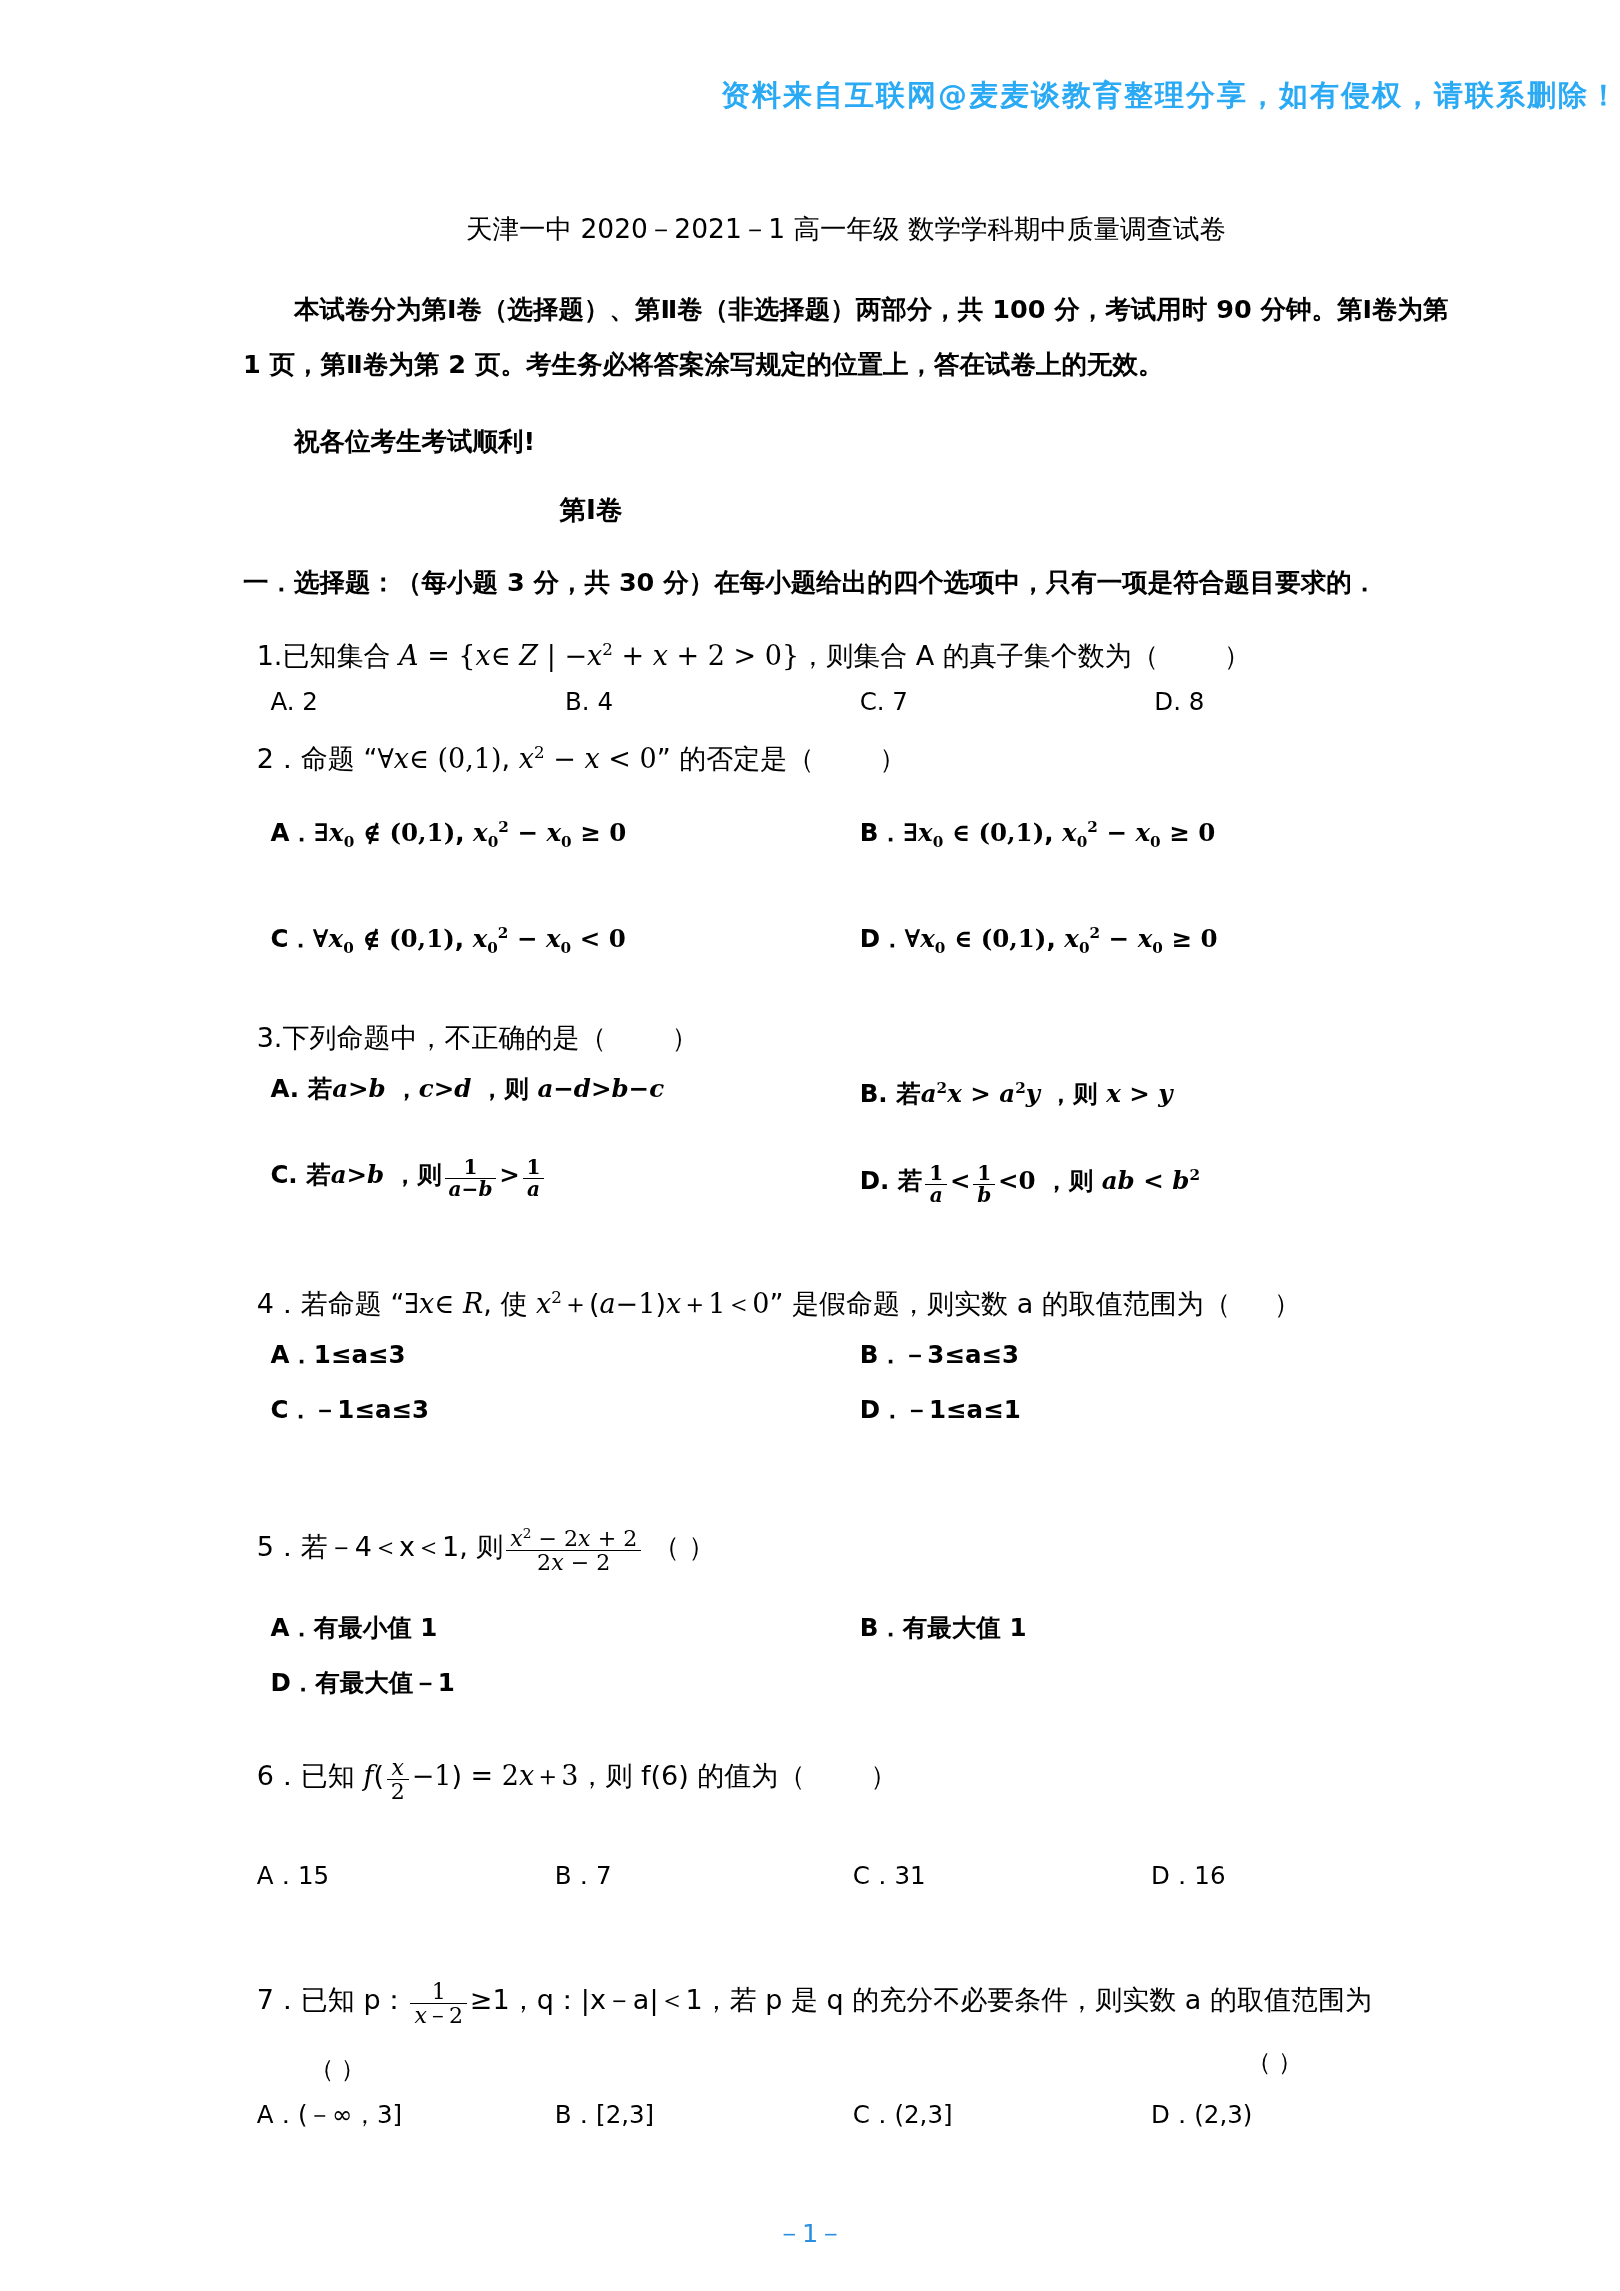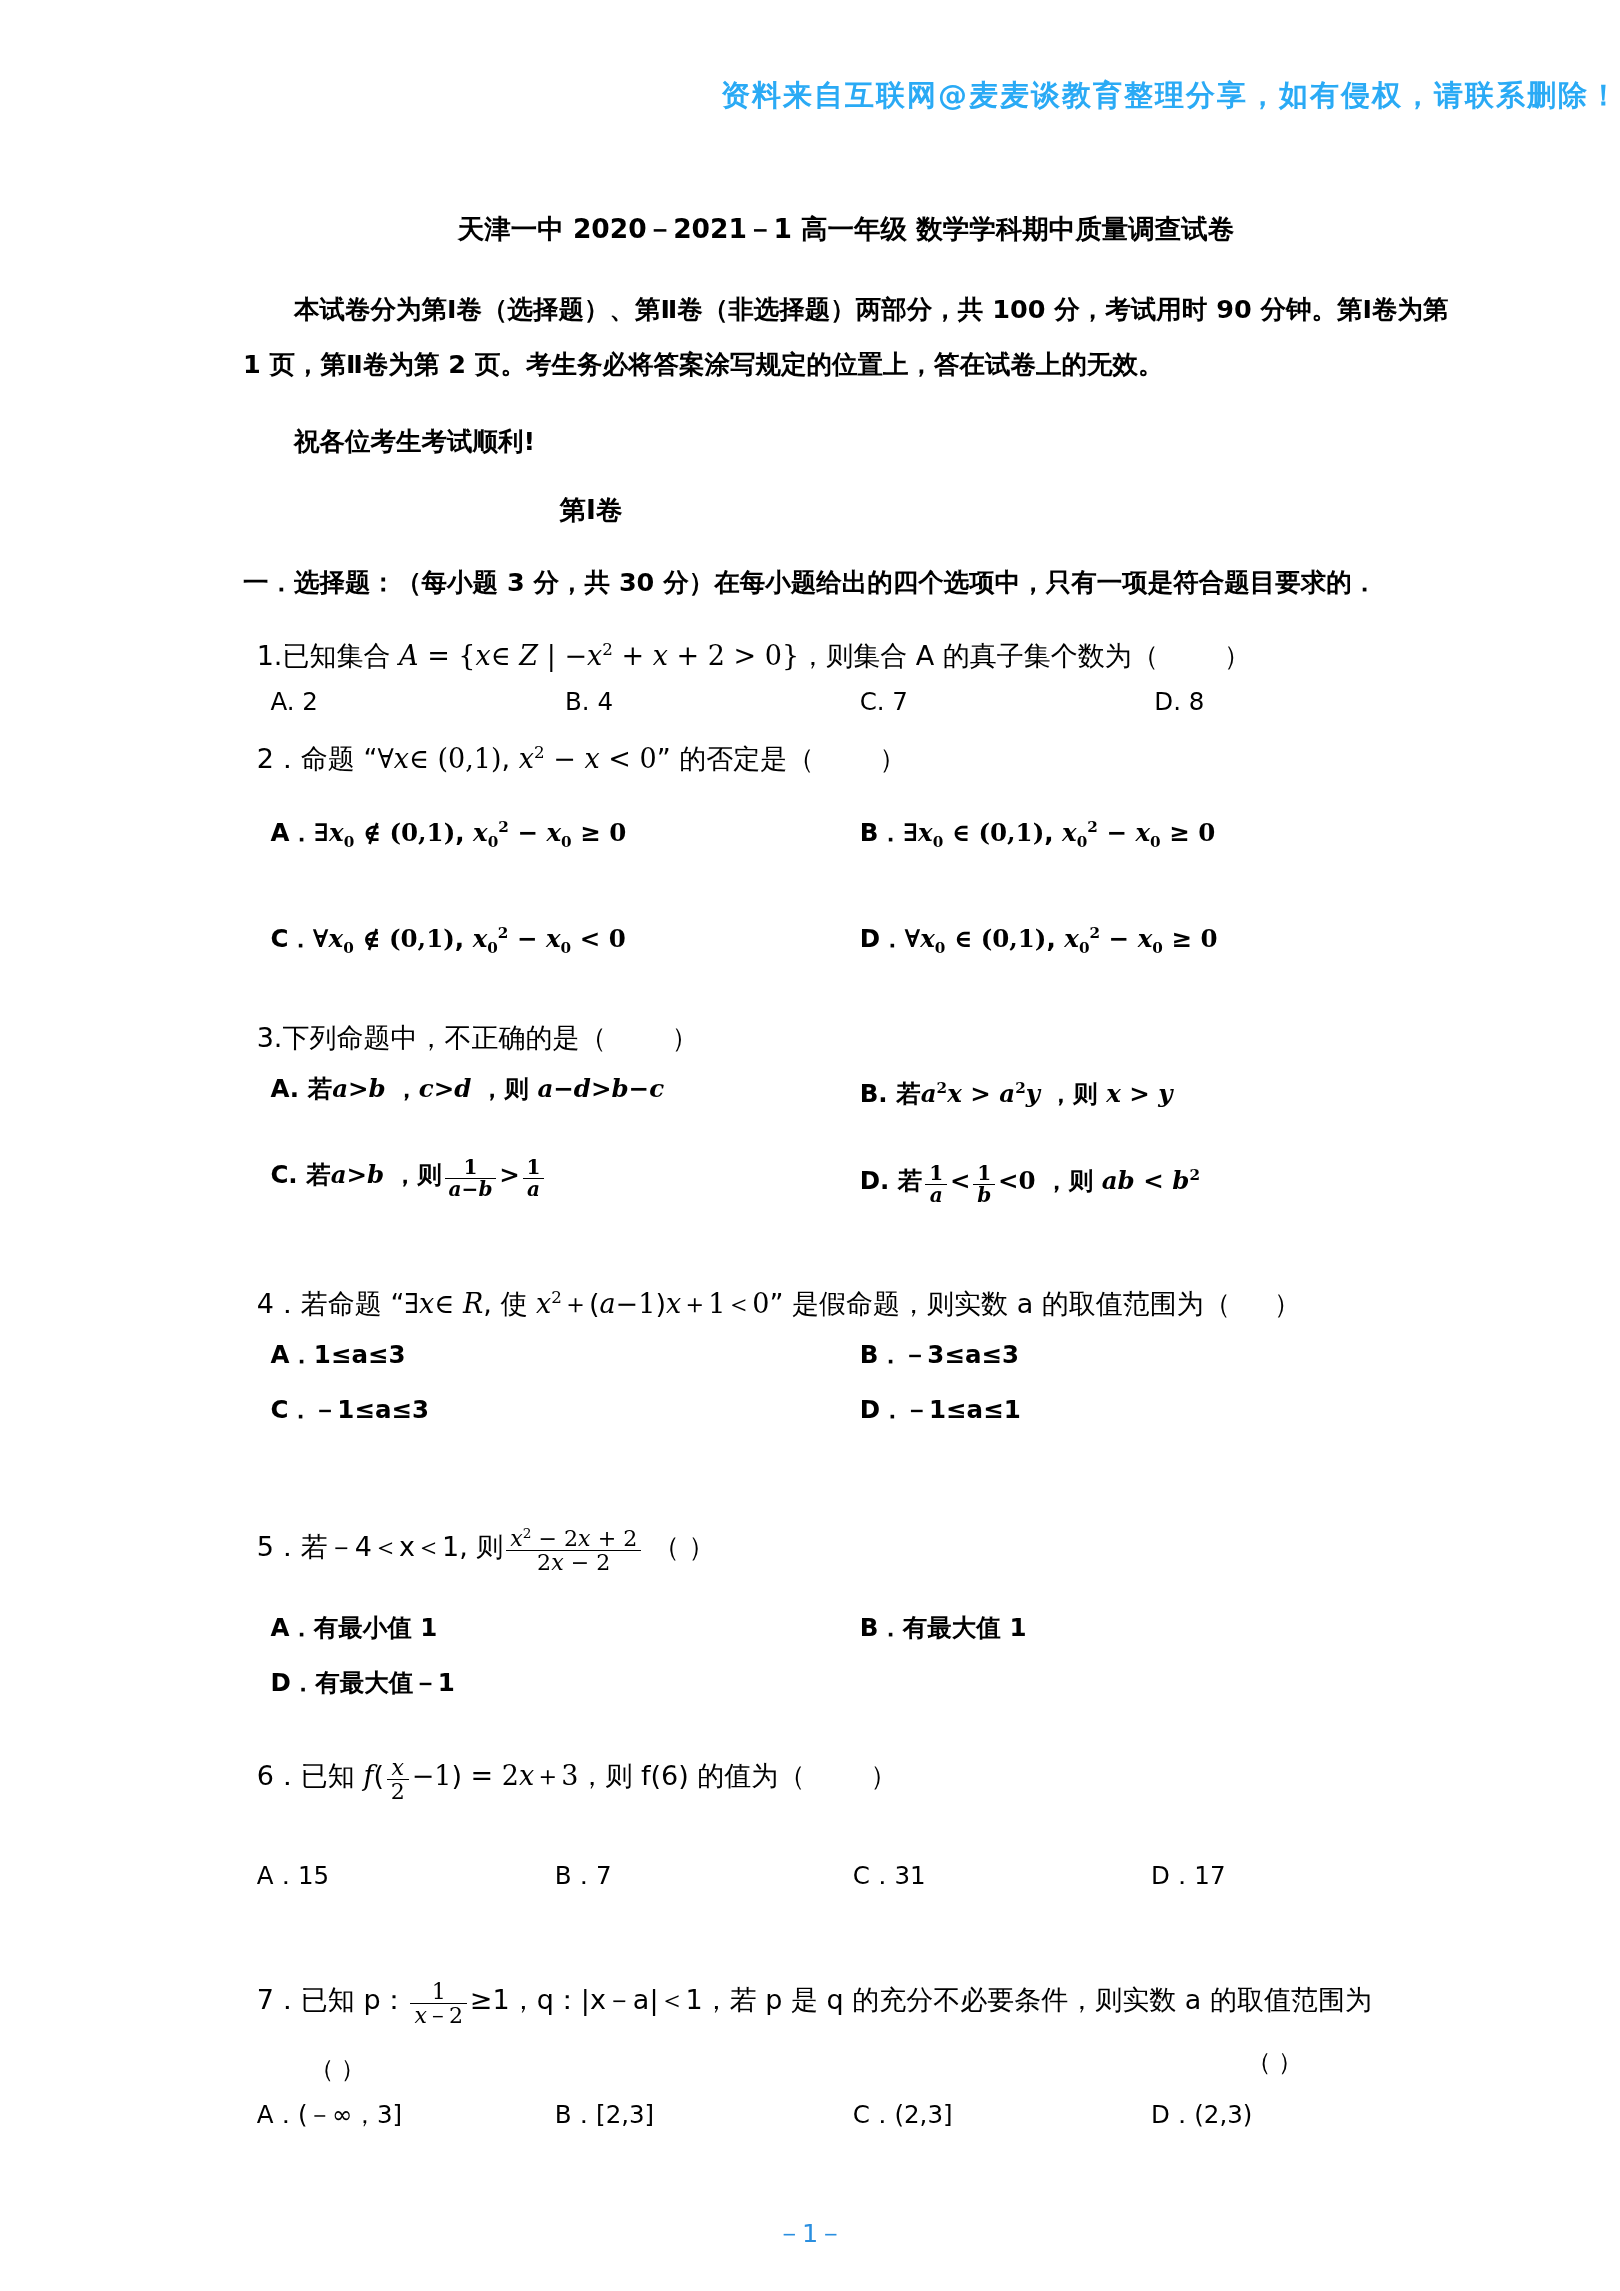--- a/index.html
+++ b/index.html
@@ -39,21 +39,21 @@
   .content {
     position: absolute;
     top: 211px;
     left: 243px;
     width: 1206px;
   }
 
   .doc-title {
     text-align: center;
     font-family: "DejaVu Sans", sans-serif;
-    font-weight: bold;
+    font-weight: normal;
     font-size: 26.5px;
     letter-spacing: 0px;
     margin: 0 0 35px 0;
     white-space: nowrap;
   }
 
   .intro {
     font-family: "DejaVu Sans", sans-serif;
     font-weight: bold;
     font-size: 25.5px;
@@ -258,21 +258,21 @@
 
     <div class="q">
       <div class="q-stem" style="line-height:88px;padding-left:0">
         <span>6．已知 </span><span class="mi">f</span>(<span class="frac"><span class="num mi">x</span><span class="den mn">2</span></span><span class="mo">−</span><span class="mn">1</span>) <span class="mo">=</span> <span class="mn">2</span><span class="mi">x</span><span class="mo">＋</span><span class="mn">3</span><span>，则 f(6) 的值为（</span><span class="paren-gap"></span><span>）</span>
       </div>
       <div class="sp-md"></div>
       <div class="opts row4" style="padding-left:0">
         <div class="opt">A．15</div>
         <div class="opt">B．7</div>
         <div class="opt">C．31</div>
-        <div class="opt">D．17</div>
+        <div class="opt">D．16</div>
       </div>
     </div>
 
     <div class="sp-lg"></div>
 
     <div class="q">
       <div class="q-stem wrap" style="line-height:90px;padding-left:0">
         <span>7．已知 p：</span><span class="frac" style="font-size:1em"><span class="num mn">1</span><span class="den"><span class="mi">x</span><span class="mo">－</span><span class="mn">2</span></span></span><span>≥1，q：|x－a|＜1，若 p 是 q 的充分不必要条件，则实数 a 的取值范围为</span>
       </div>
       <div class="q7-tail">

